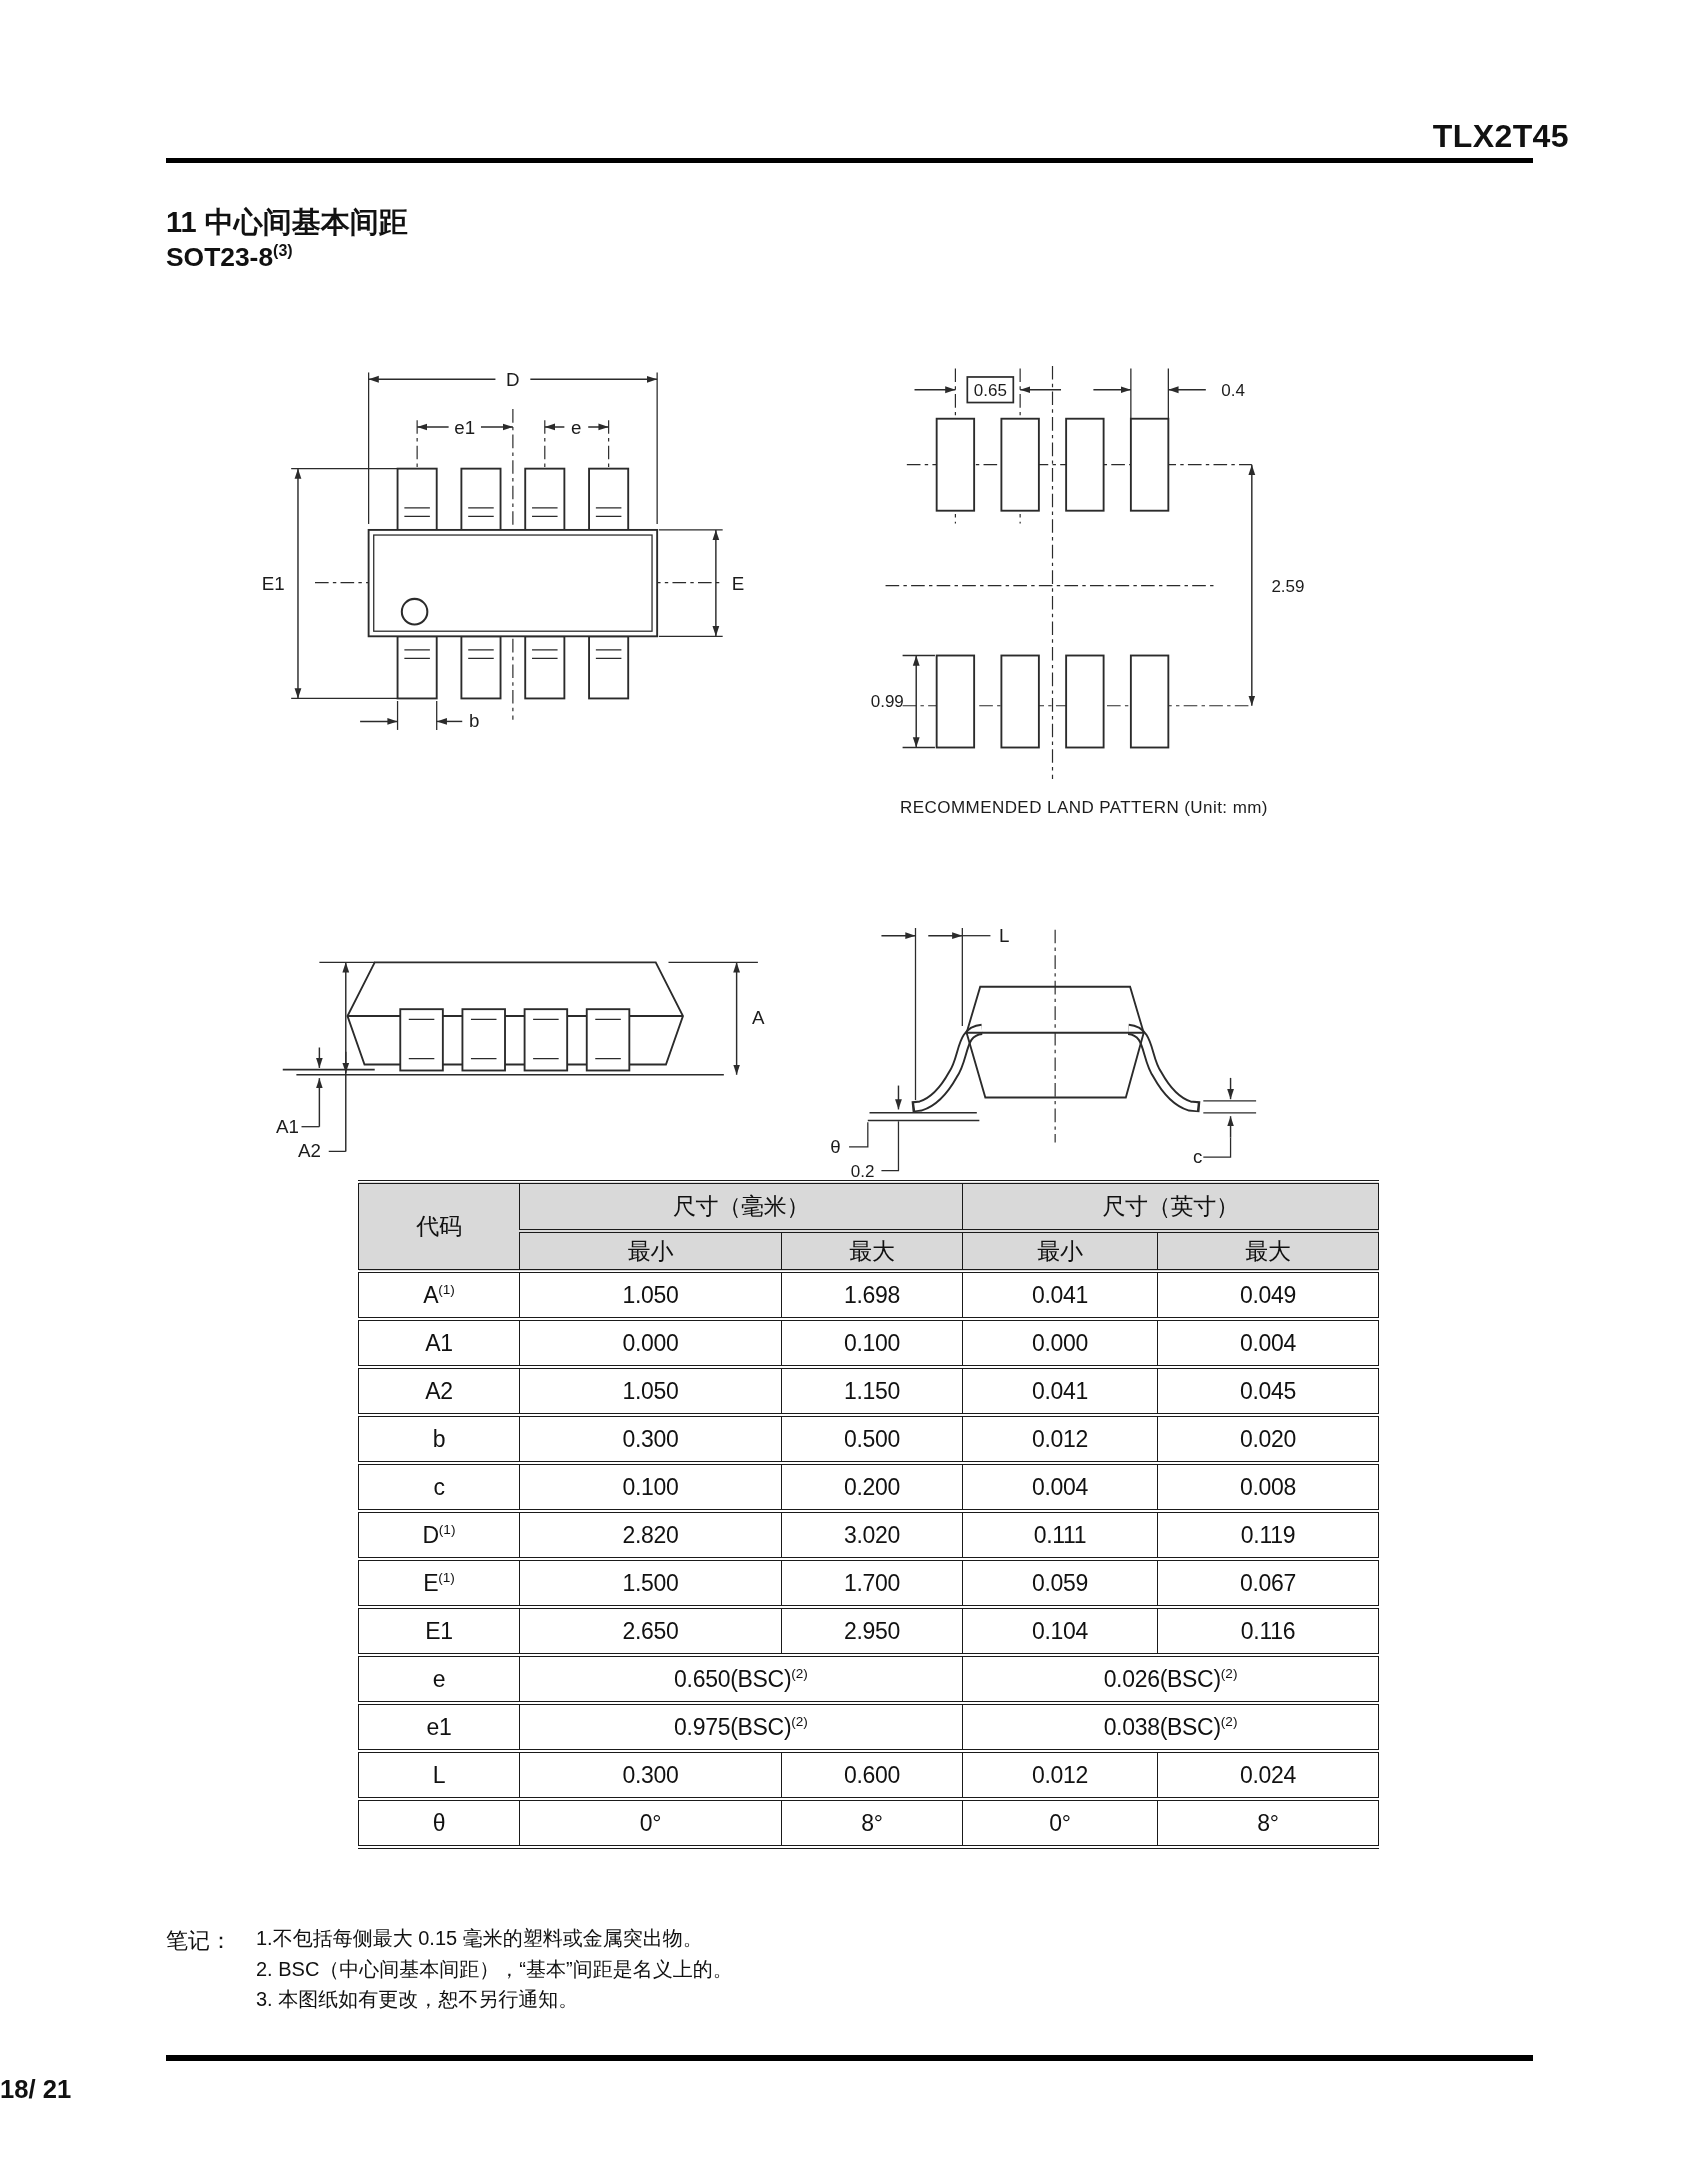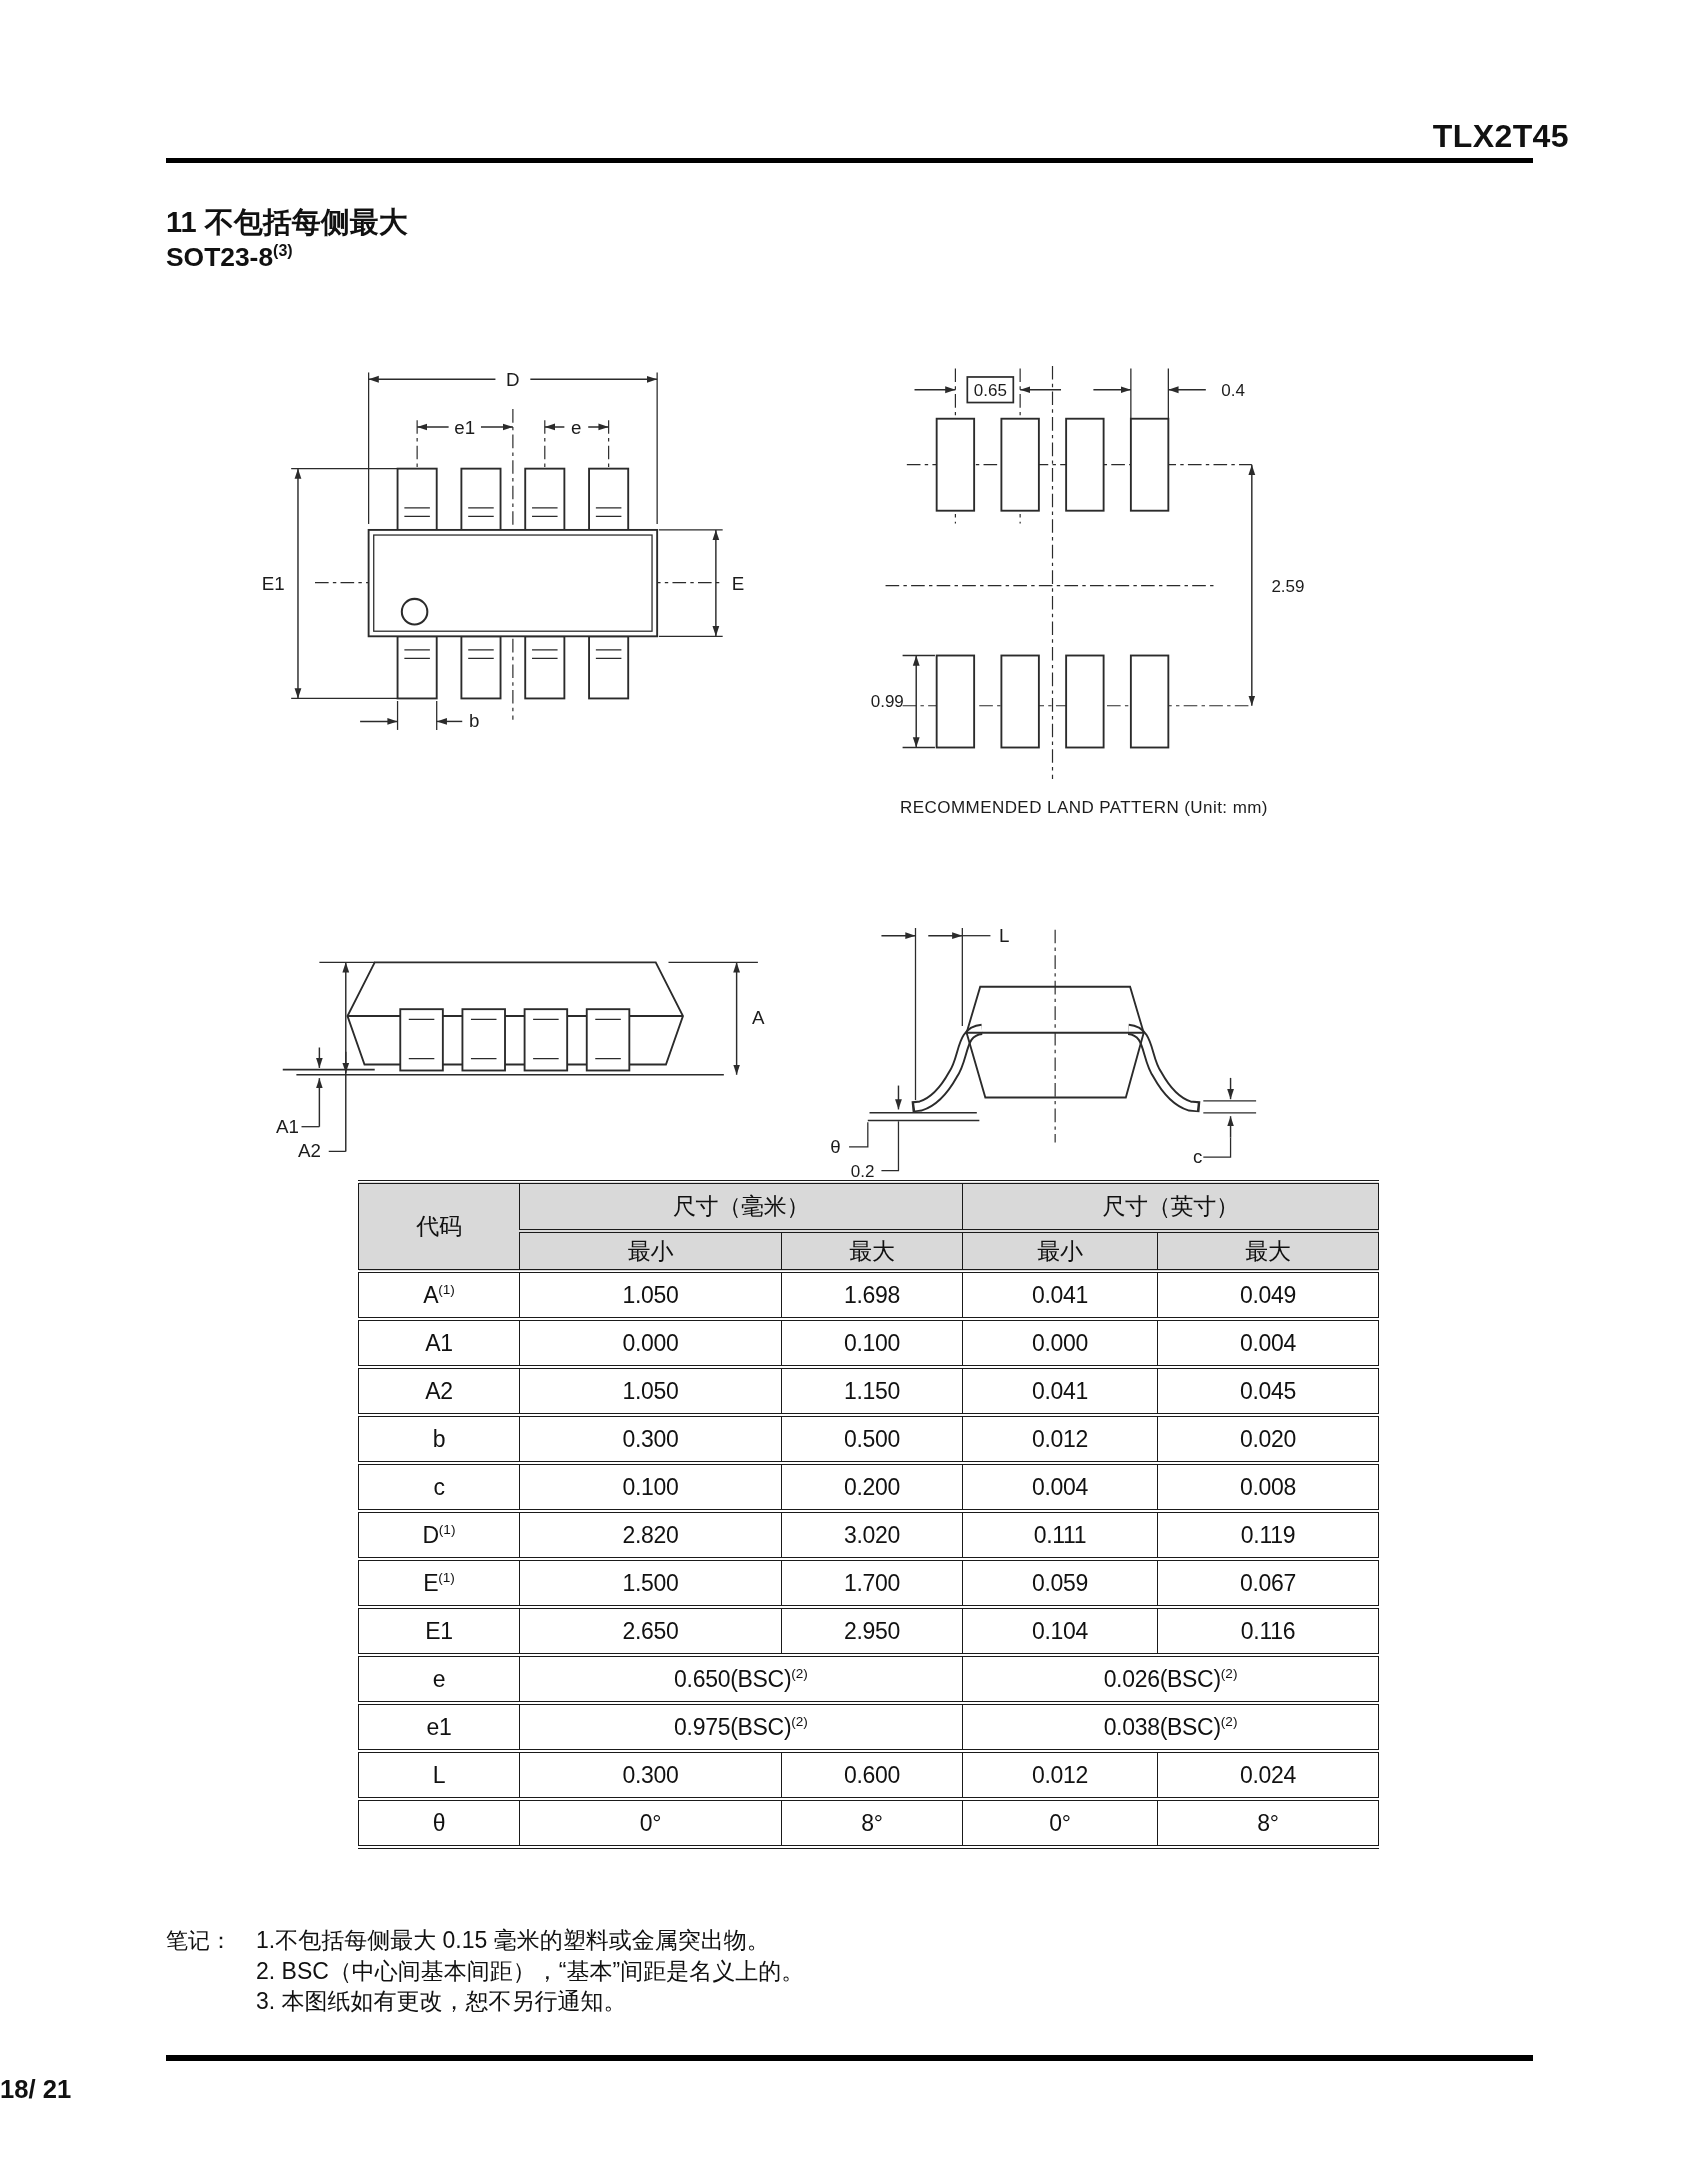--- a/index.html
+++ b/index.html
@@ -34,37 +34,37 @@
   }
   .dim-table thead th{background:#d9d9d9;font-size:23px;}
   .dim-table .h1{height:49px;}
   .dim-table .h2{height:40px;}
   .dim-table tbody tr{height:48px;}
   .dim-table sup.sp{font-size:13.6px;vertical-align:super;letter-spacing:0;}
   .c-code sup.sp{font-size:13.6px;}
 
   
   .notes-title{left:166px;top:1926px;font-size:22px;}
-  .note-item{left:256px;font-size:23px;}
+  .note-item{left:256px;font-size:20px;}
 
   
   .bottom-rule{left:166px;top:2055px;width:1367px;height:6px;background:#000;}
   .page-num{left:0;top:2075px;width:1685px;text-align:left;font-size:25.6px;font-weight:bold;}
   .site{left:0;top:2077px;width:1533px;text-align:right;font-size:24px;font-weight:bold;}
 </style>
 </head>
 <body>
 
 <div class="page">
 
   <div class="abs doc-title">TLX2T45</div>
   <div class="abs top-rule"></div>
   <div class="abs sec-title">
     <span>11</span>
-    <span>不包括每侧最大</span>
+    <span>中心间基本间距</span>
   </div>
   <div class="abs pkg-title">
     <span>SOT23-8</span><sup>(3)</sup>
   </div>
 
   <svg class="abs" style="left:251px;top:358px;" width="511" height="383" viewBox="0 0 600 450">
     <defs>
       <marker id="m-tv" markerWidth="13" markerHeight="10" refX="12" refY="5" orient="auto-start-reverse" markerUnits="userSpaceOnUse">
         <path d="M0,1 L12,5 L0,9 z" fill="#2b2b2b"></path>
       </marker>

